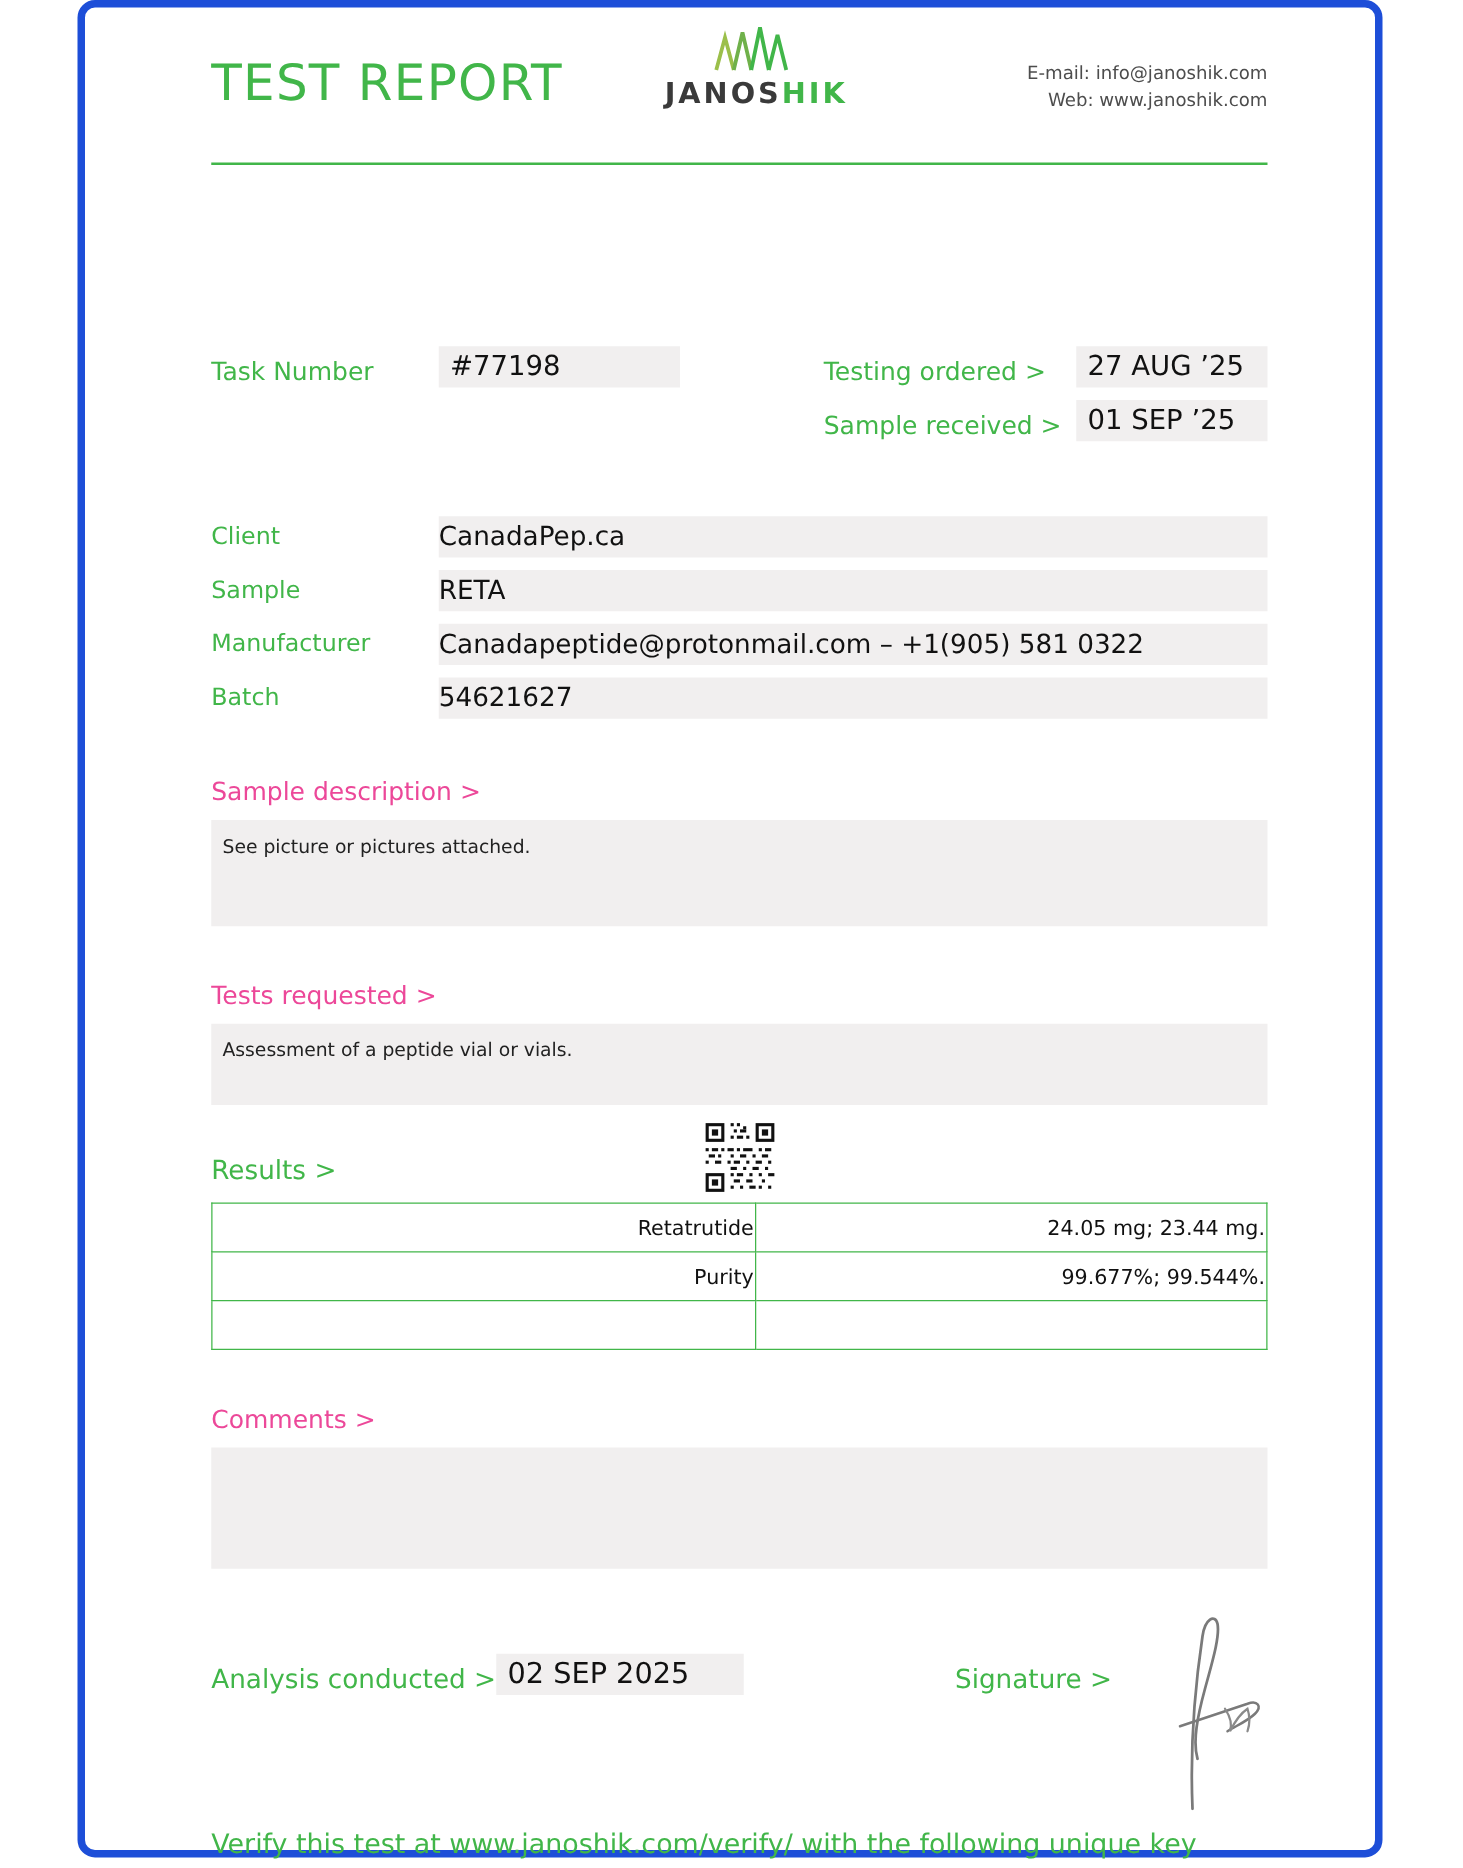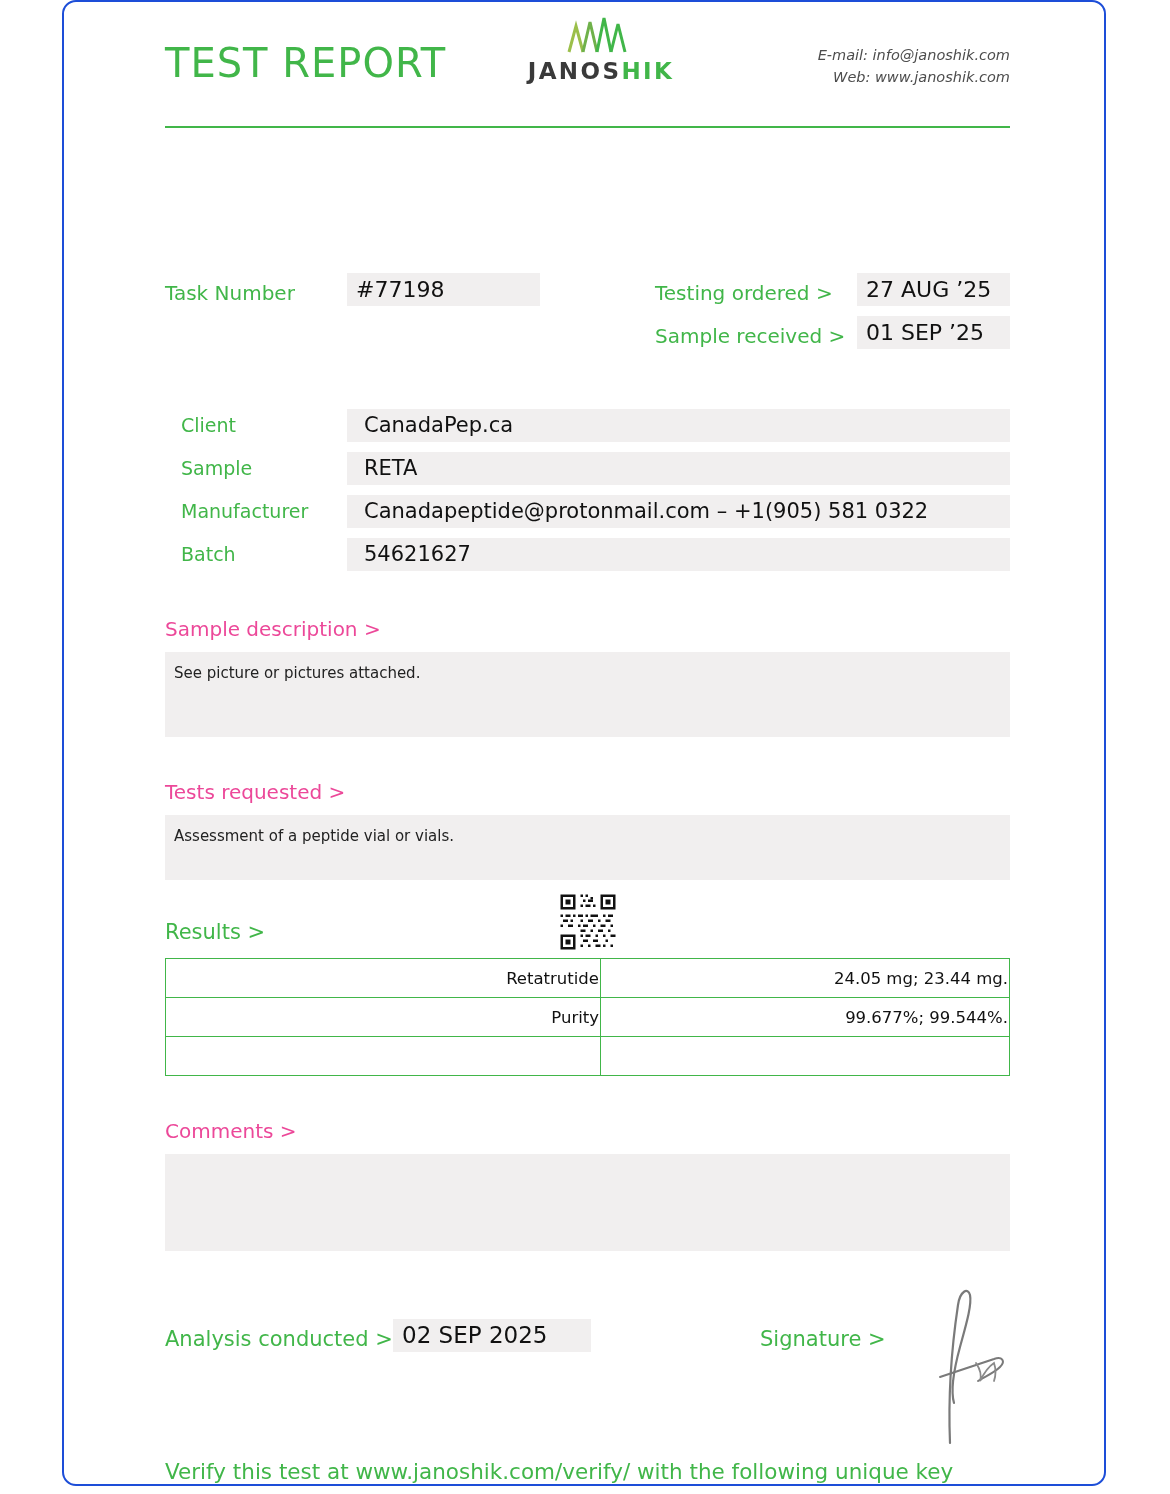--- a/index.html
+++ b/index.html
@@ -14,21 +14,21 @@
     position: relative;
     overflow: hidden;
   }
   .page {
     position: absolute;
     left: 62px;
     top: 0px;
     width: 1044px;
     height: 1486px;
     background: #ffffff;
-    border: 2px solid #1d4ed8;
+    border: 6px solid #1d4ed8;
     border-radius: 14px;
     box-sizing: border-box;
   }
   .inner {
     position: absolute;
     left: 101px;
     top: 0px;
     width: 845px;
   }
 
@@ -67,21 +67,20 @@
   }
   .logo-text .g { color: #41b649; }
   .contact {
     position: absolute;
     right: 0px;
     top: 42px;
     text-align: right;
     font-size: 14.5px;
     color: #4d4d4d;
     line-height: 22px;
-    font-style: italic;
   }
   .rule {
     position: absolute;
     left: 0px;
     top: 124px;
     width: 845px;
     height: 2px;
     background: #41b649;
   }
 
@@ -158,30 +157,29 @@
     position: relative;
     height: 36px;
     margin-bottom: 7px;
   }
   .info-label {
     position: absolute;
     left: 0px;
     top: 5px;
     color: #41b649;
     font-size: 19px;
-    margin-left: 16px;
   }
   .info-value {
     position: absolute;
     left: 182px;
     top: 0px;
     width: 663px;
     height: 33px;
     line-height: 33px;
-    padding-left: 17px;
+    padding-left: 0;
     box-sizing: border-box;
     background: #f1efef;
     font-size: 21px;
     color: #111;
     white-space: nowrap;
   }
 
   
   .section-title {
     color: #ec4899;

